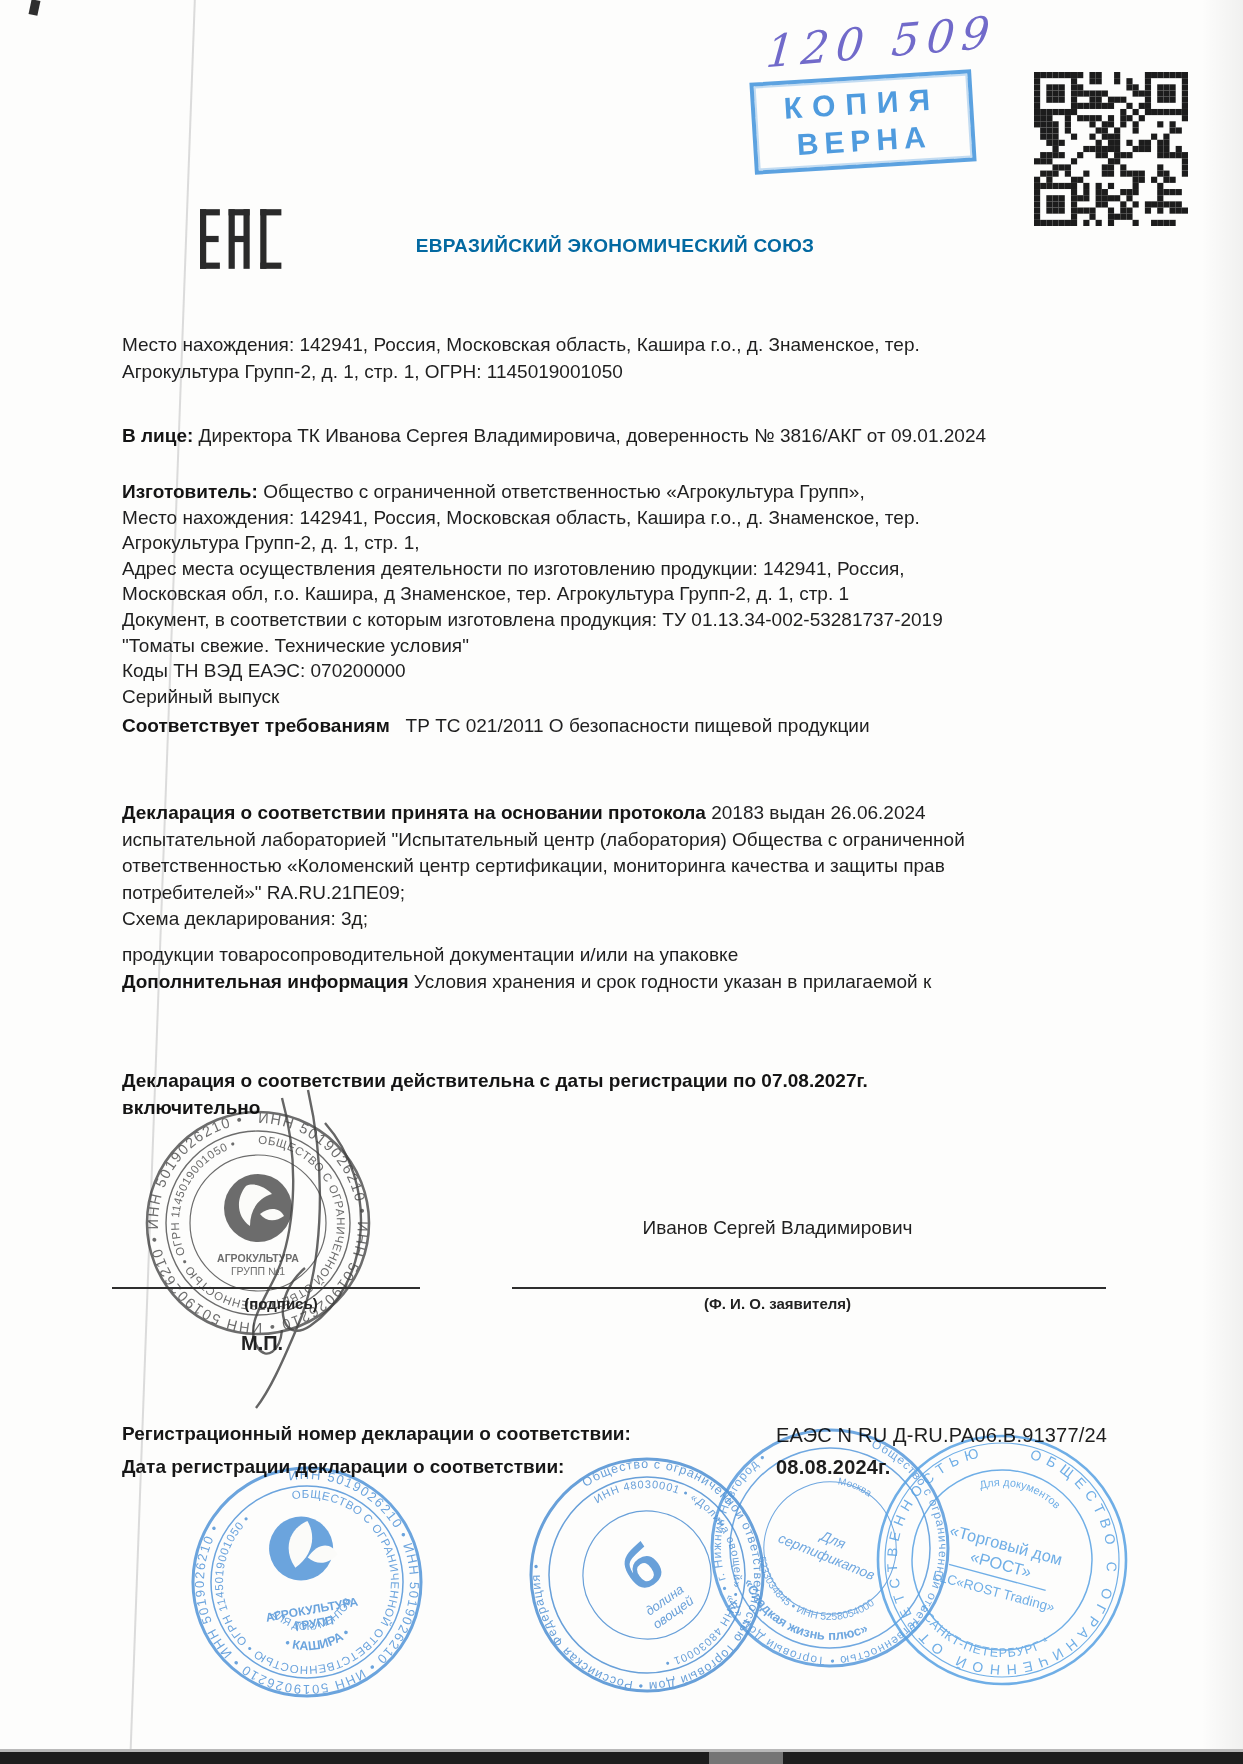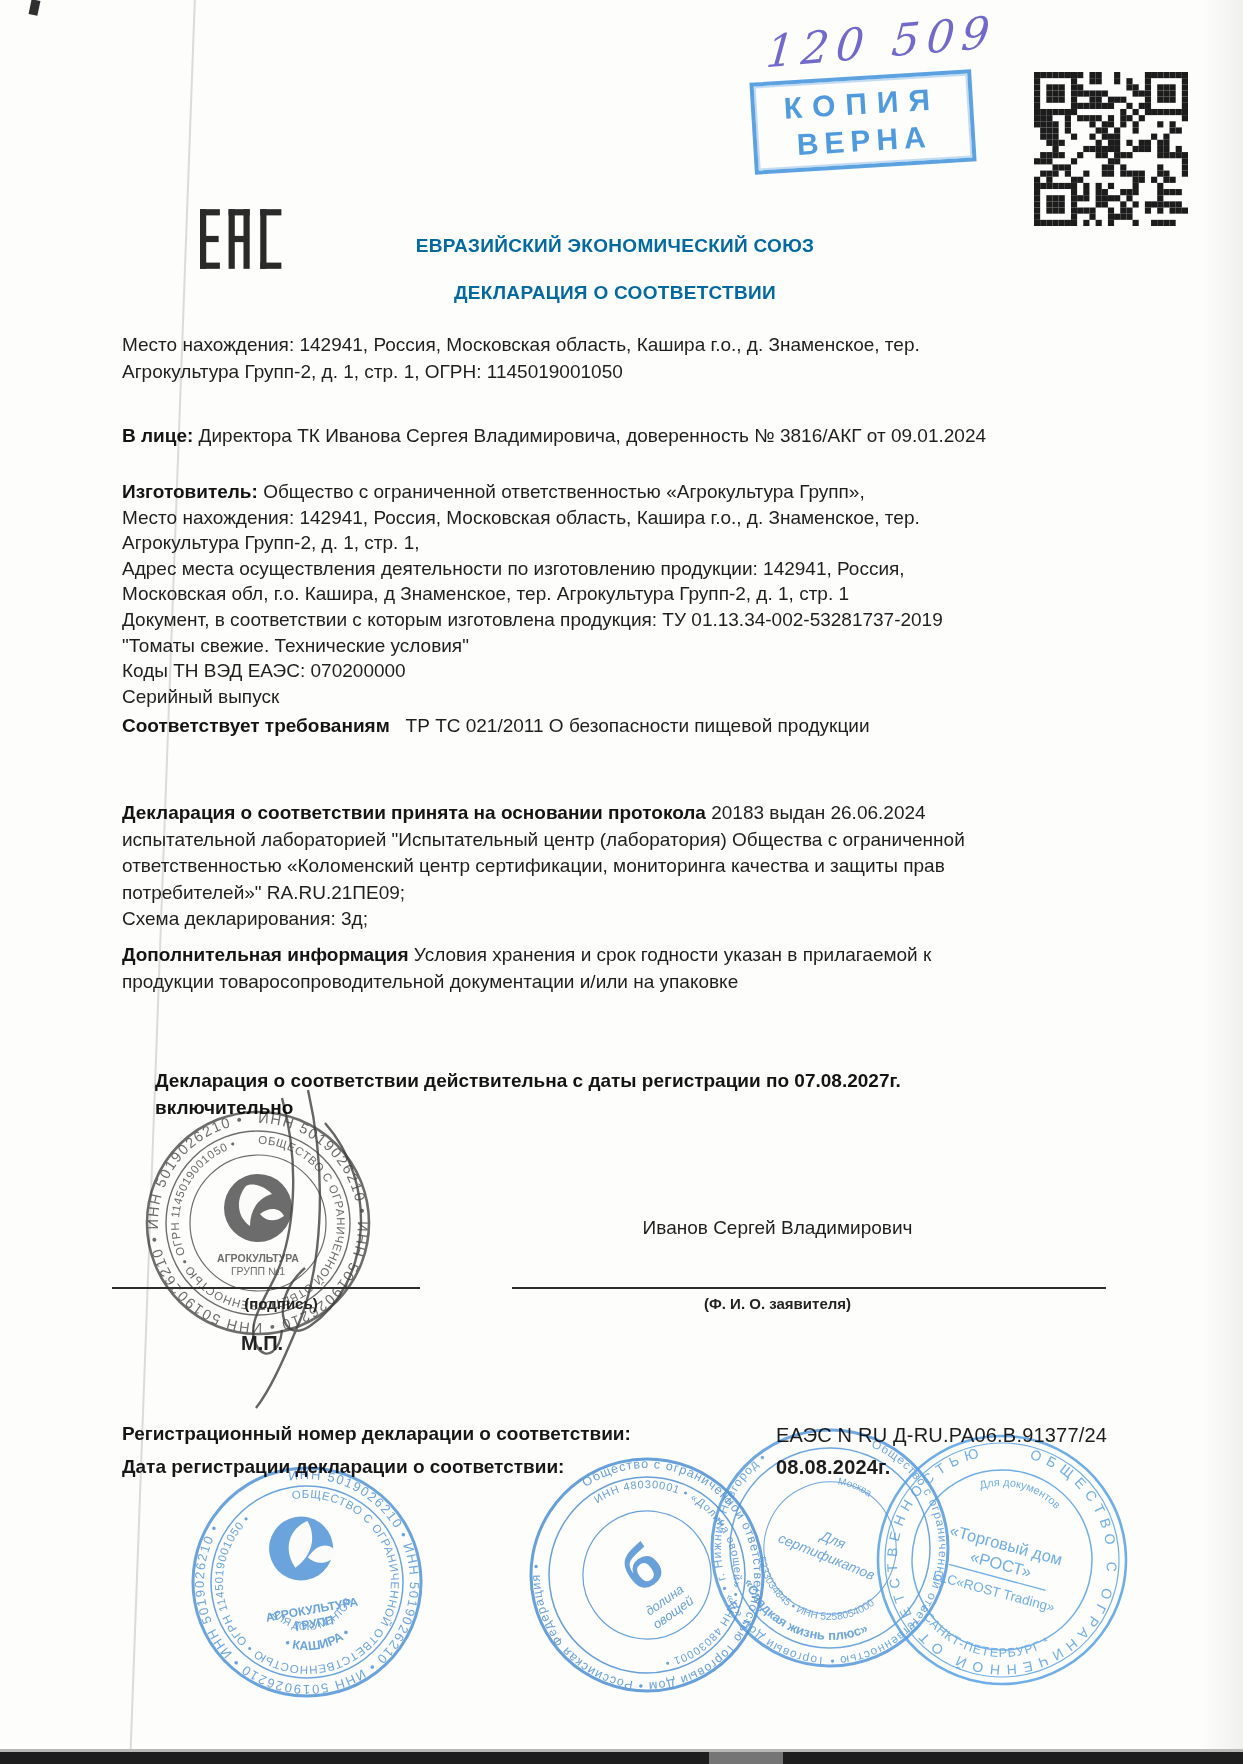--- a/index.html
+++ b/index.html
@@ -24,21 +24,21 @@
   .copy-stamp .l2{display:block;letter-spacing:6px;}
   .qr{position:absolute;left:1034px;top:72px;}
   .eac{position:absolute;left:200px;top:200px;}
   
   .title{position:absolute;left:150px;width:930px;text-align:center;font-weight:700;
          font-size:19px;letter-spacing:.3px;color:#0369a1;}
   
   .para{position:absolute;left:122px;width:1012px;font-size:19px;line-height:27px;color:#1f1f1f;}
   .para .ln{display:block;white-space:pre-wrap;}
   .b{font-weight:700;color:#141414;}
-  .bold-para .ln{font-weight:700;color:#141414;margin-left:33px;}
+  .bold-para .ln{font-weight:700;color:#141414;}
   
   .sig-line{position:absolute;height:2px;background:#2e2e2e;}
   .sig-caption{position:absolute;font-weight:700;font-size:15px;color:#222;text-align:center;}
   .fio-name{position:absolute;left:505px;top:1217px;width:545px;text-align:center;font-size:19px;}
   .mp{position:absolute;left:228px;top:1332px;font-weight:700;font-size:20px;color:#222;margin-left:13px;}
   
   .reg-label{position:absolute;left:122px;font-weight:700;font-size:19px;color:#161616;}
   .reg-value{position:absolute;left:776px;font-size:20px;color:#1d1d1d;letter-spacing:.2px;}
   .reg-value.bold{font-weight:700;}
   svg.stamp{position:absolute;mix-blend-mode:multiply;}
@@ -386,21 +386,20 @@
         <rect x="70" y="0" width="10" height="96"></rect>
         <rect x="46" y="0" width="34" height="10"></rect>
         <rect x="48" y="43" width="30" height="10"></rect>
       <rect x="97" y="0" width="10" height="96"></rect>
         <rect x="97" y="0" width="34" height="10"></rect>
         <rect x="97" y="86" width="34" height="10"></rect>
     </svg>
   </div>
 
   <div class="title" style="top:235px">ЕВРАЗИЙСКИЙ ЭКОНОМИЧЕСКИЙ СОЮЗ</div>
-  <div class="title" style="top:282px">ДЕКЛАРАЦИЯ О СООТВЕТСТВИИ</div>
 
   <div class="para" style="top:331px">
     <span class="ln">Место нахождения: 142941, Россия, Московская область, Кашира г.о., д. Знаменское, тер.</span>
     <span class="ln">Агрокультура Групп-2, д. 1, стр. 1, ОГРН: 1145019001050</span>
   </div>
 
   <div class="para" style="top:422px">
     <span class="ln"><b class="b">В лице:</b><span> Директора ТК Иванова Сергея Владимировича, доверенность № 3816/АКГ от 09.01.2024</span></span>
   </div>
 
@@ -423,22 +422,22 @@
 
   <div class="para" style="top:800px;line-height:26.5px">
     <span class="ln"><b class="b">Декларация о соответствии принята на основании протокола</b><span> 20183 выдан 26.06.2024</span></span>
     <span class="ln">испытательной лабораторией "Испытательный центр (лаборатория) Общества с ограниченной</span>
     <span class="ln">ответственностью «Коломенский центр сертификации, мониторинга качества и защиты прав</span>
     <span class="ln">потребителей»" RA.RU.21ПЕ09;</span>
     <span class="ln">Схема декларирования: 3д;</span>
   </div>
 
   <div class="para" style="top:941px">
+    <span class="ln">продукции товаросопроводительной документации и/или на упаковке</span>
     <span class="ln"><b class="b">Дополнительная информация</b><span> Условия хранения и срок годности указан в прилагаемой к</span></span>
-    <span class="ln">продукции товаросопроводительной документации и/или на упаковке</span>
   </div>
 
   <div class="para bold-para" style="top:1067px">
     <span class="ln">Декларация о соответствии действительна с даты регистрации по 07.08.2027г.</span>
     <span class="ln">включительно</span>
   </div>
 
   <svg class="stamp" style="left:100px;top:1068px" width="320" height="350" viewBox="0 0 320 350">
     <defs>
       <path id="g-ring1" d="M158,55 A100,100 0 1 1 157.9,55"></path>

